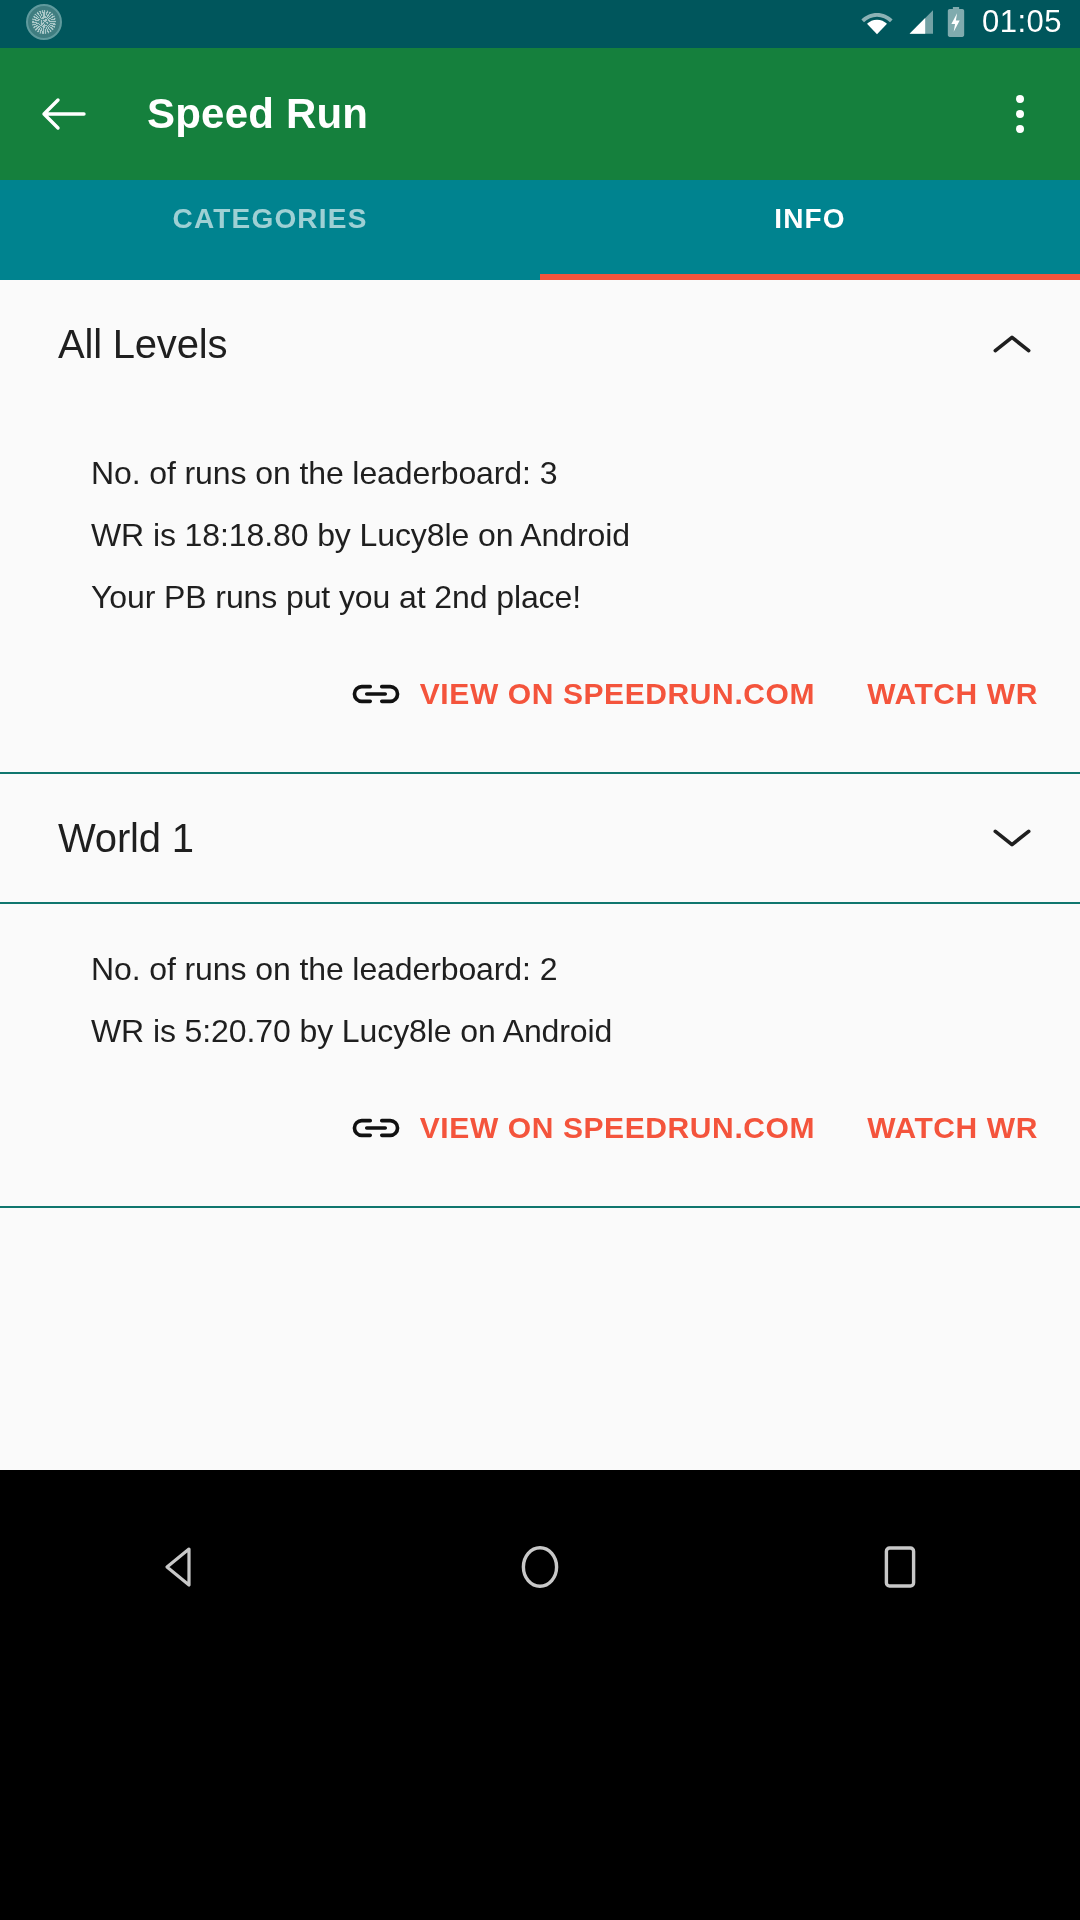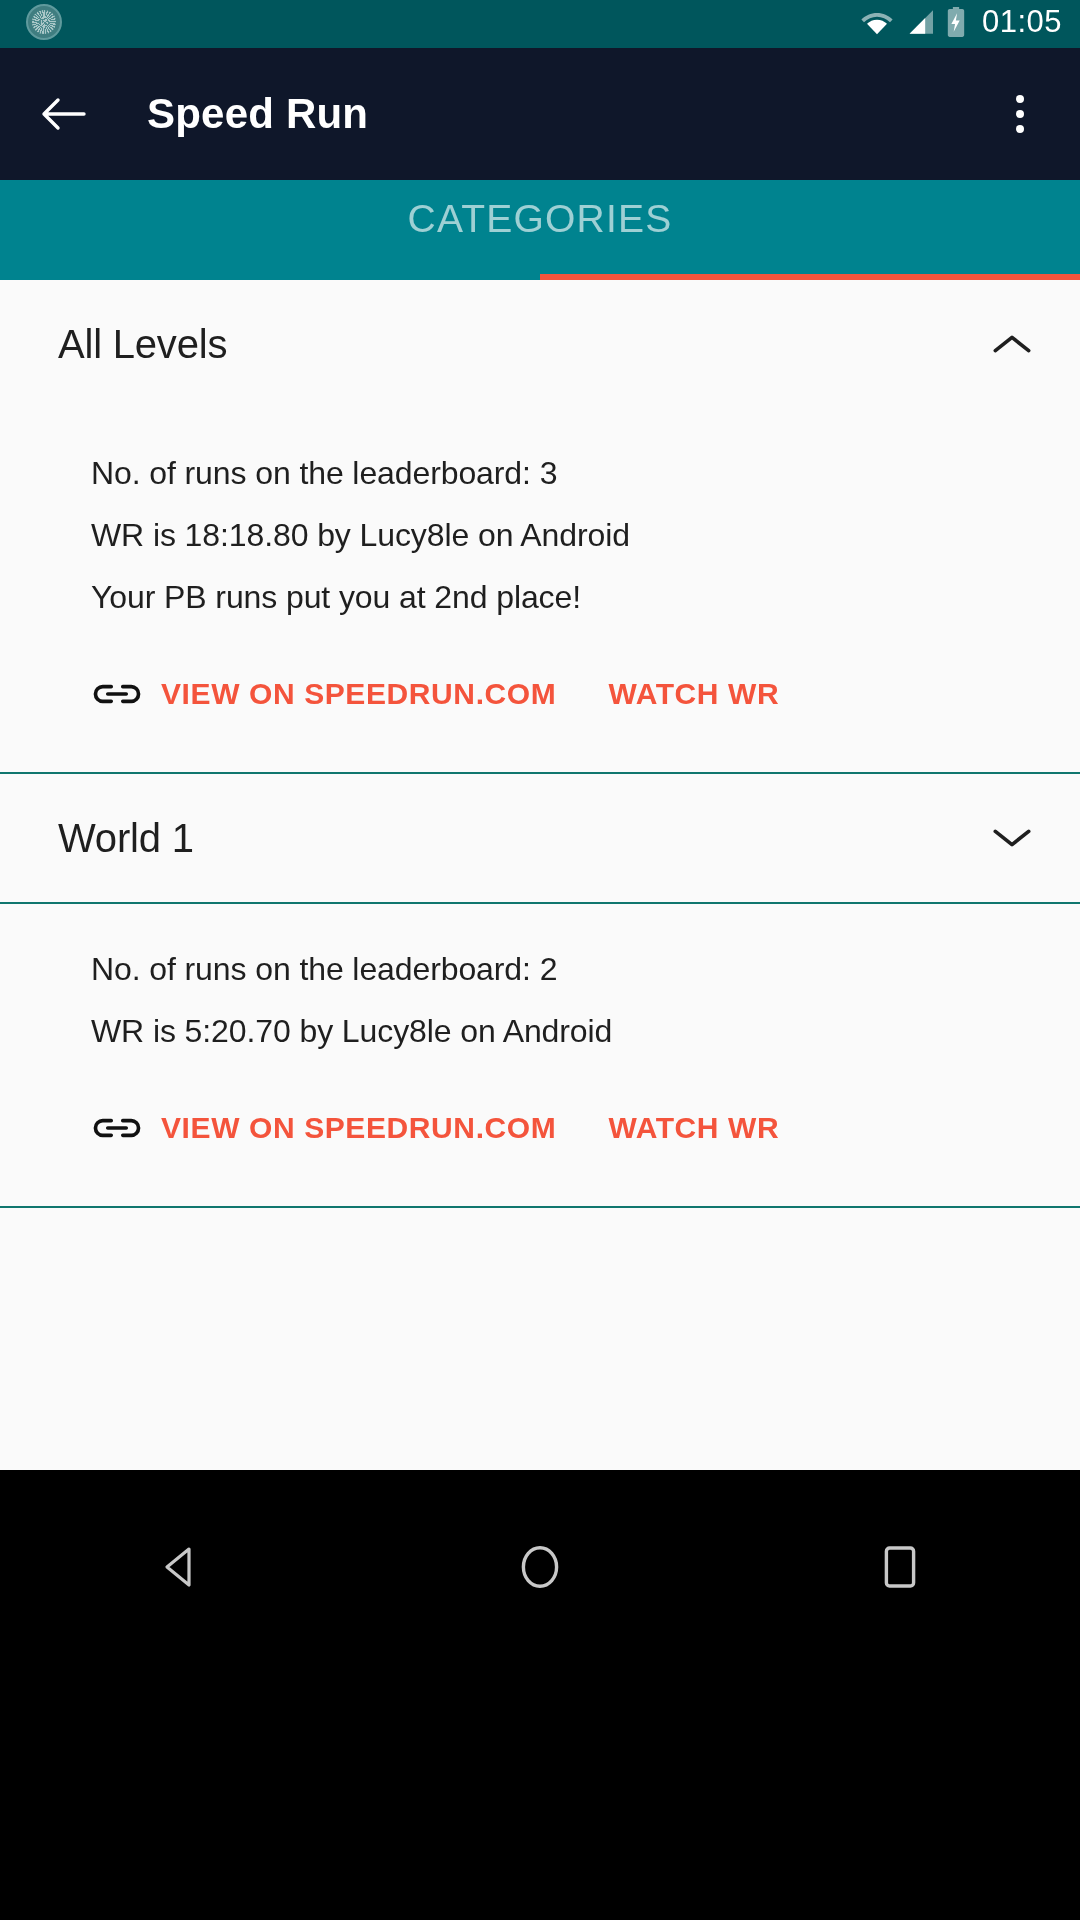--- a/index.html
+++ b/index.html
@@ -32,21 +32,21 @@
   }
   .status-right { display:flex; align-items:center; gap:11px; }
   .status-time {
     color:#fff; font-size:31px; font-weight:500; letter-spacing:.5px;
     margin-left:5px;
   }
   .ic { display:block; }
 
   
   .app-bar {
-    height:132px; background:#0f172a;
+    height:132px; background:#15803d;
     display:flex; align-items:center; padding:0 32px 0 36px;
     position:relative;
   }
   .back-btn { width:56px; height:56px; display:flex; align-items:center; justify-content:center; cursor:pointer; }
   .app-title {
     color:#fff; font-size:42px; font-weight:bold; letter-spacing:.2px;
     margin-left:55px; white-space:nowrap;
   }
   .overflow-btn {
     margin-left:auto; width:56px; height:62px;
@@ -55,21 +55,21 @@
   }
   .overflow-btn span { width:8px; height:8px; border-radius:50%; background:#fff; display:block; }
 
   
   .tab-bar {
     height:100px; background:#00838f;
     display:flex; position:relative;
   }
   .tab {
     flex:1; display:flex; align-items:center; justify-content:center;
-    font-size:39px; font-weight:400; letter-spacing:1.2px;
+    font-size:28px; font-weight:700; letter-spacing:1.2px;
     color:rgba(255,255,255,.62); cursor:pointer; padding-bottom:22px;
   }
   .tab.active { color:#ffffff; }
   .tab-indicator {
     position:absolute; bottom:0; height:6px; background:#f4543c;
     left:50%; width:50%;
   }
 
   
   .content {
@@ -85,21 +85,21 @@
   }
   .panel-title { font-size:40px; color:#1f1f1f; font-weight:400; letter-spacing:-.2px; }
   .chevron { margin-left:auto; width:44px; height:44px; display:flex; align-items:center; justify-content:center; }
 
   .panel-body { padding:0 42px 0 42px;margin-left:33px; }
   .info-line {
     font-size:32px; color:#1f1f1f; line-height:62px; letter-spacing:-.1px;
   }
   .info-lines { padding-top:34px; }
   .action-row {
-    display:flex; align-items:center; padding:40px 0 52px 0;
+    display:flex; align-items:center; padding:40px 0 52px 0;justify-content:flex-end;
   }
   .link-icon { width:52px; height:52px; display:flex; align-items:center; justify-content:center; margin-right:18px; }
   .action-btn {
     color:#f4543c; font-size:30px; font-weight:bold; letter-spacing:.6px;
     cursor:pointer; white-space:nowrap;
   }
   .action-gap { width:52px; }
 
   
   .nav-bar {
@@ -151,20 +151,21 @@
   <div class="app-title">Speed Run</div>
   <div class="overflow-btn">
     <span></span>
       <span></span>
       <span></span>
   </div>
 </div>
 
 <div class="tab-bar">
   <div class="tab">CATEGORIES</div>
+  <div class="tab active">INFO</div>
   <div class="tab-indicator"></div>
 </div>
 
 <div class="content">
 
   <div class="panel">
     <div class="panel-header">
       <div class="panel-title">All Levels</div>
       <div class="chevron">
         <svg width="40" height="24" viewBox="0 0 24 14">

